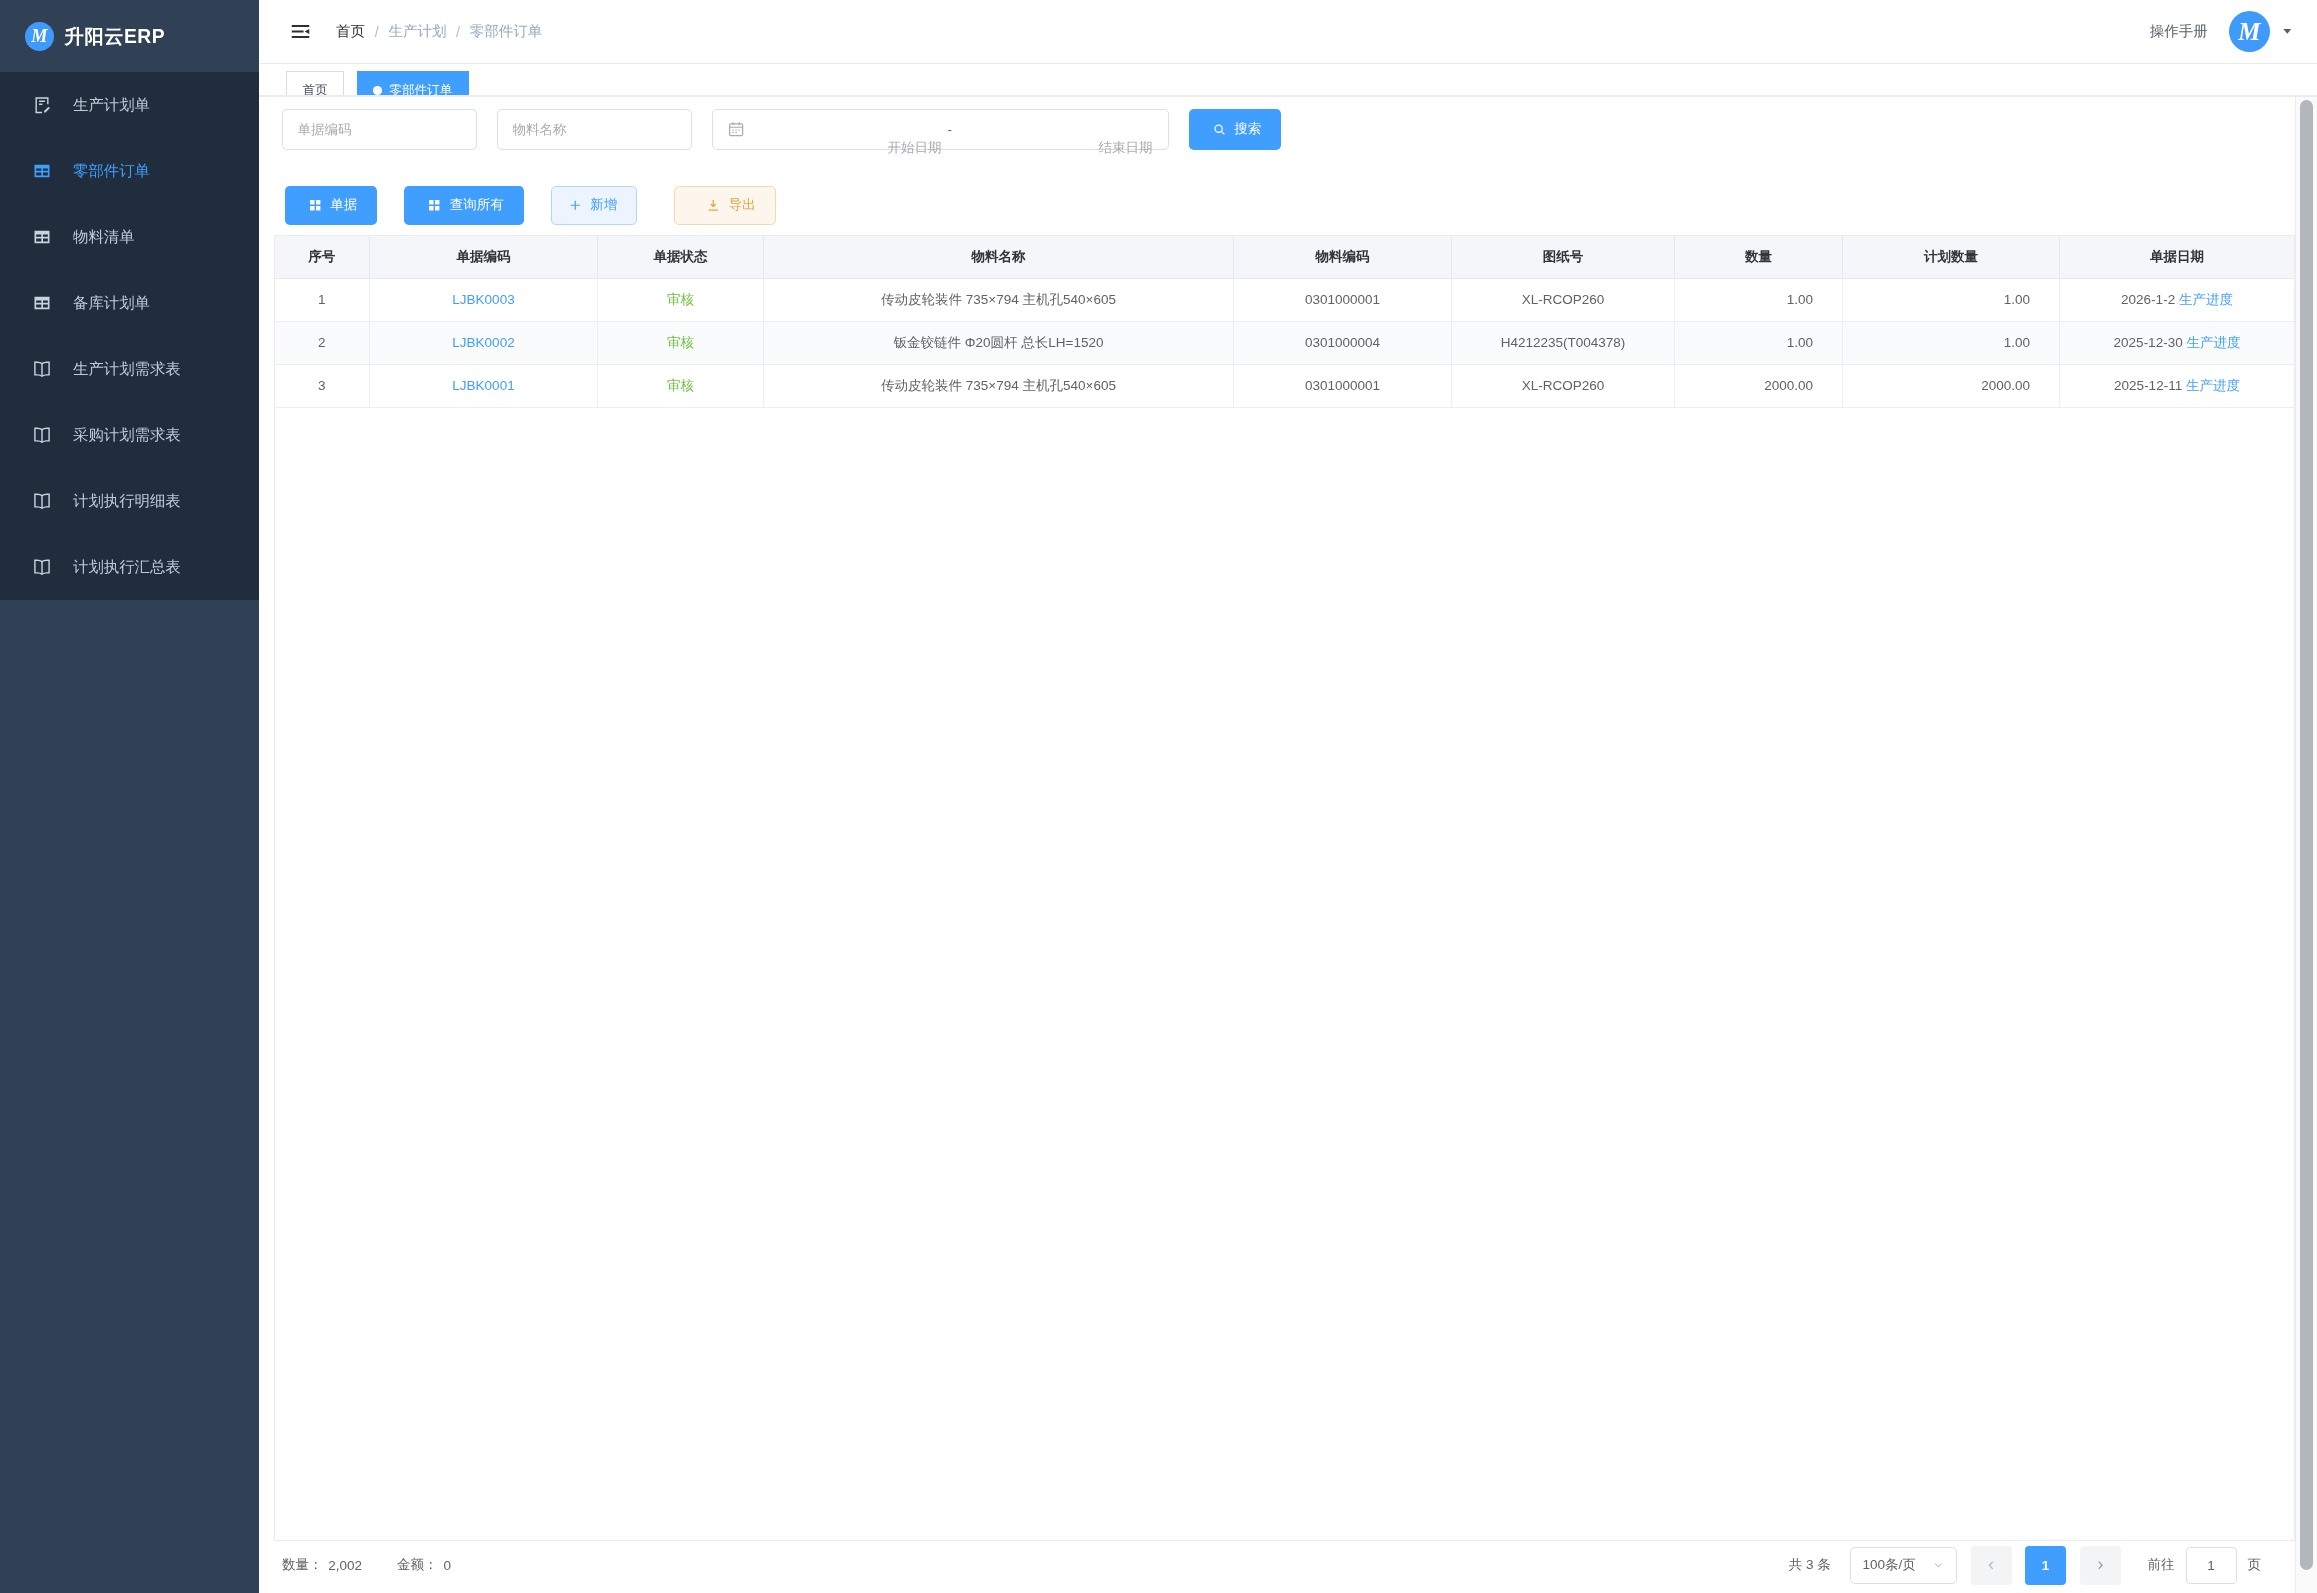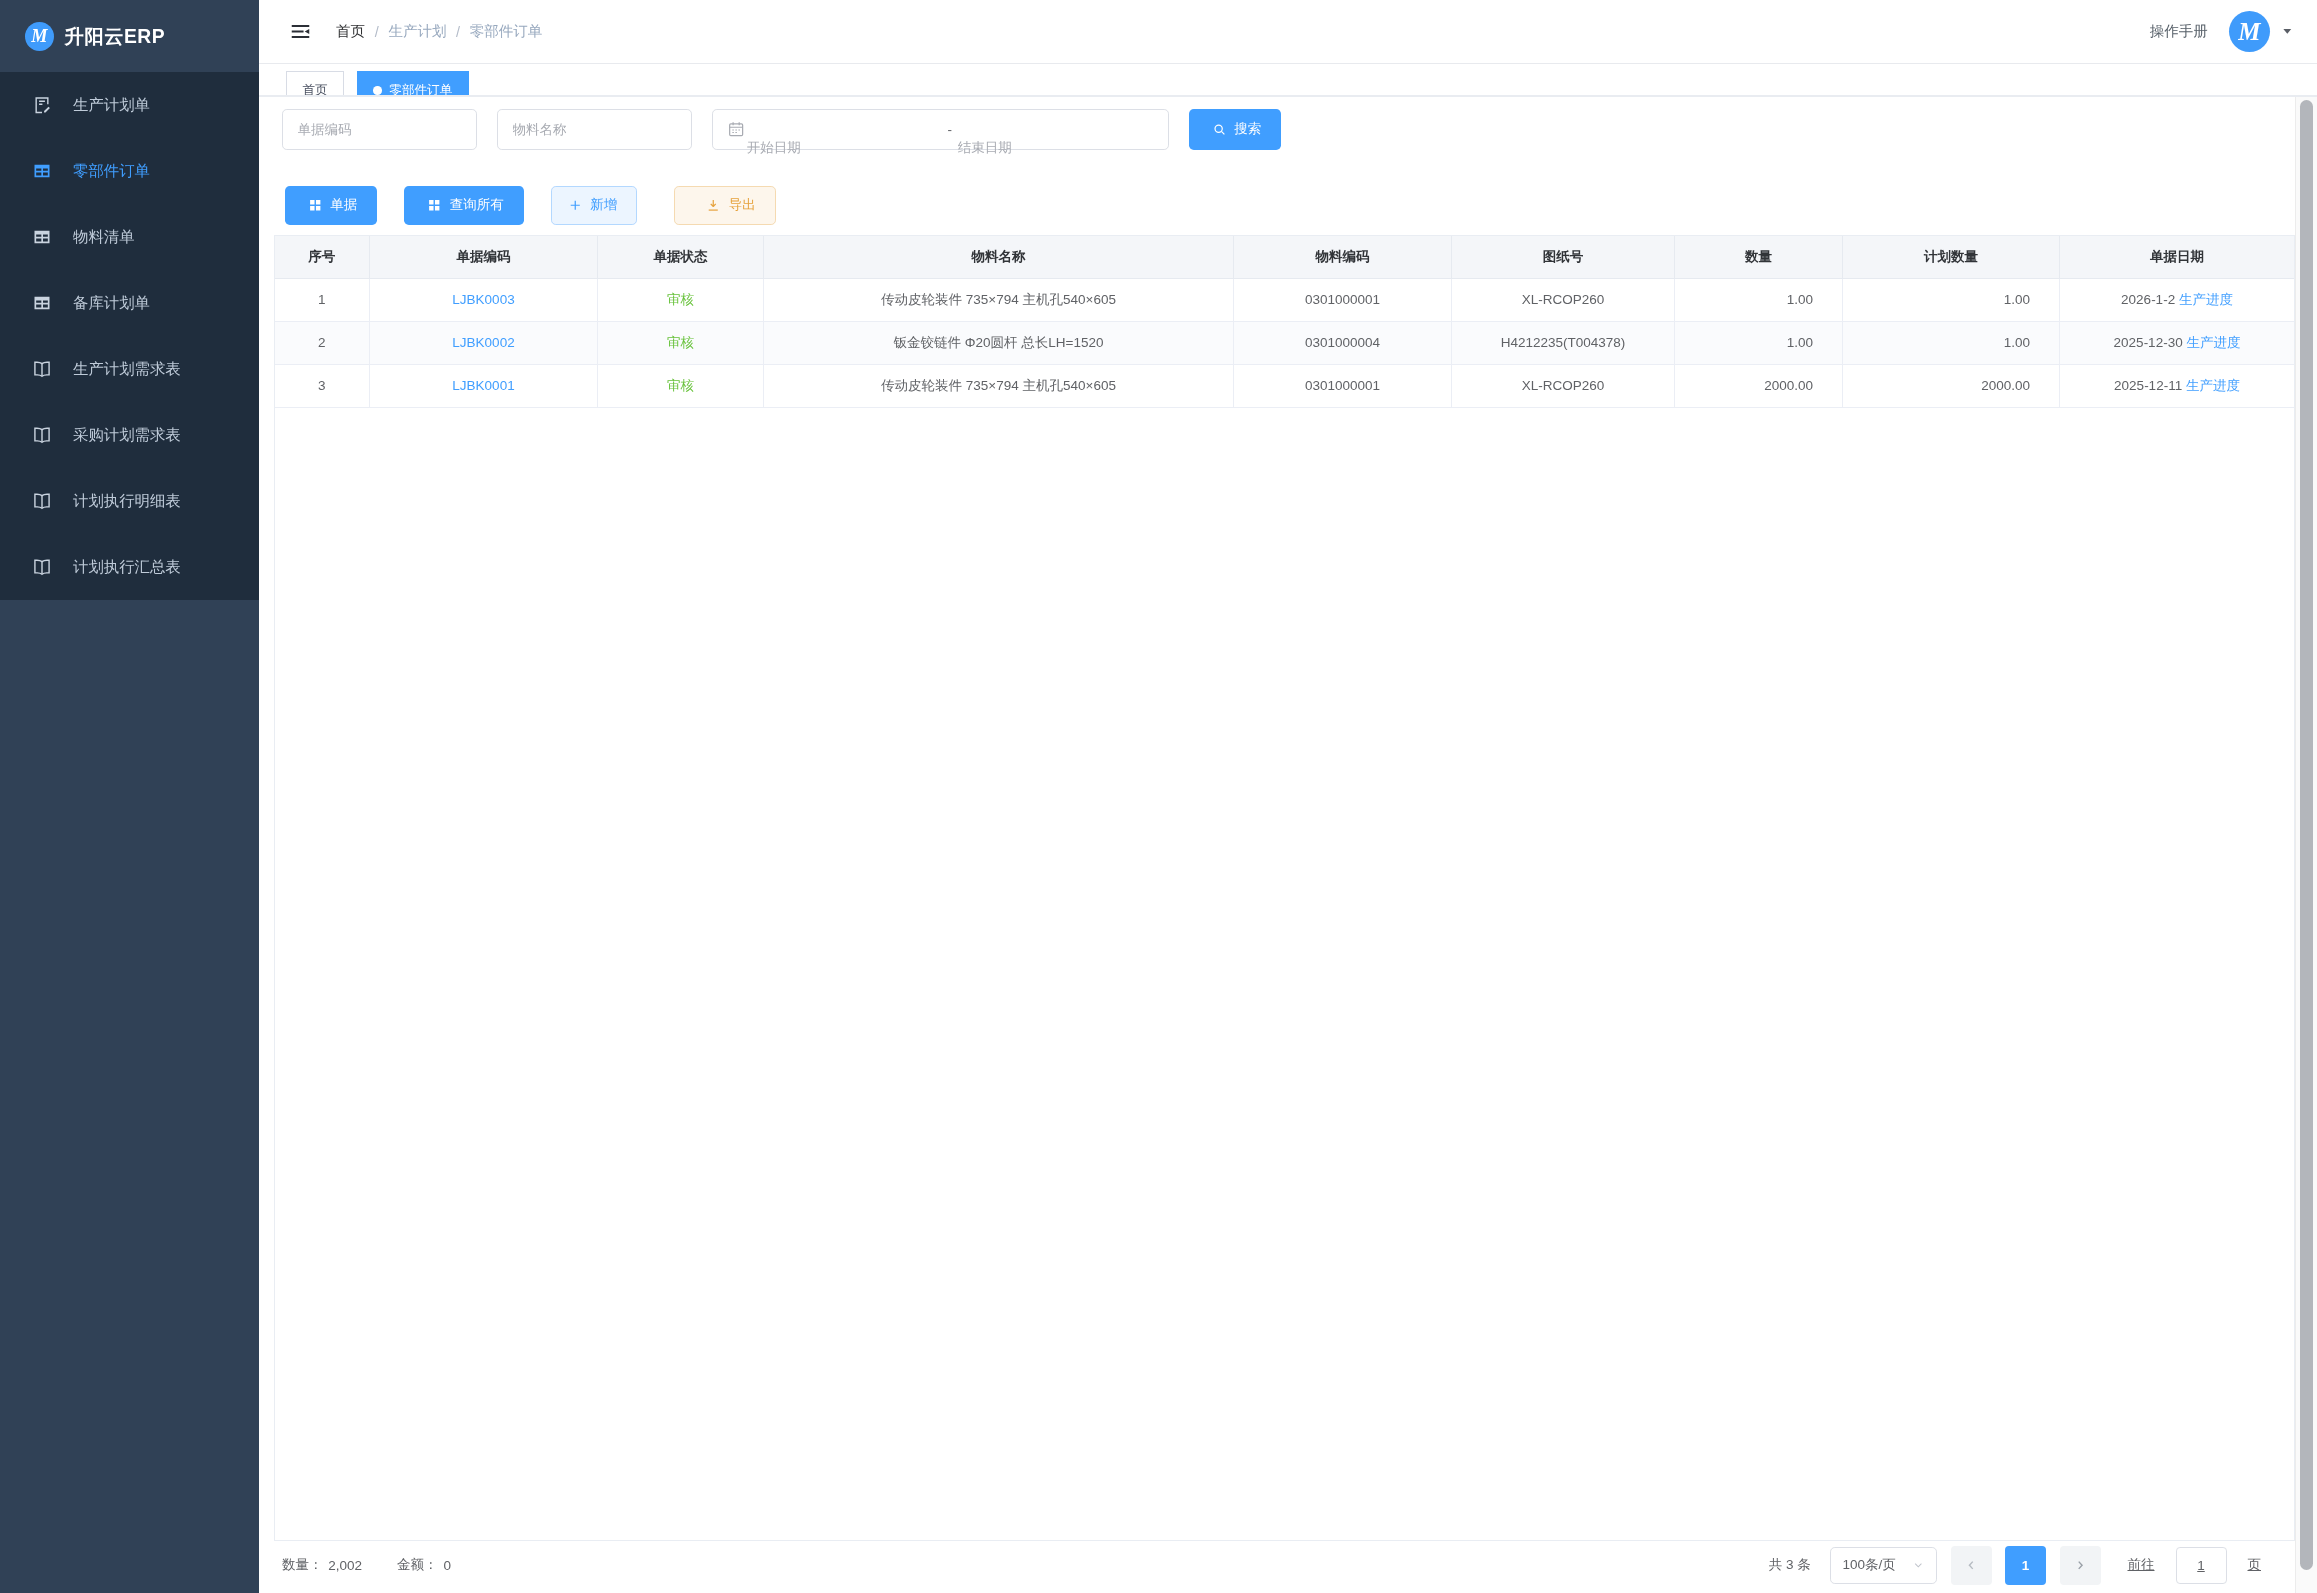--- a/index.html
+++ b/index.html
@@ -58,21 +58,21 @@
 
   
   .filters { display:flex; align-items:center; gap:20px; margin:11.6px 0 0 23px; }
   .inp {
     width:195px; height:41px; border:1px solid #dcdfe6; border-radius:4.8px; padding:0 14.5px;
     font-size:13.5px; color:#606266; outline:none; font-family:inherit; background:#fff;
   }
   .inp::placeholder, .date-part::placeholder, .goto-input::placeholder { color:#a8abb2; }
   .date-box { width:457px; height:41px; border:1px solid #dcdfe6; border-radius:4.8px; display:flex; align-items:center; padding:0 13.5px; background:#fff; }
   .cal-icon { width:18.3px; height:18.3px; color:#a8abb2; flex:0 0 18.3px; }
-  .date-part { flex:1; border:none; outline:none; text-align:left; font-size:13.5px; color:#606266; font-family:inherit; background:transparent; min-width:0;margin-top:36px; }
+  .date-part { flex:1; border:none; outline:none; text-align:right; font-size:13.5px; color:#606266; font-family:inherit; background:transparent; min-width:0;margin-top:36px; }
   .date-sep { color:#606266; padding:0 3.9px; }
   .btn {
     height:41px; border-radius:4.8px; font-size:13.5px; display:inline-flex; align-items:center; justify-content:center;
     gap:7.7px; padding:0 19.3px; border:1px solid transparent; cursor:pointer; font-family:inherit; white-space:nowrap;
   }
   .btn .b-icon { width:14.5px; height:14.5px; }
   .btn.primary { background:#409EFF; color:#fff;padding-left:22px; }
   .btn.plain-blue { background:#ecf5ff; border-color:#b3d8ff; color:#409EFF;padding-left:16px; }
   .btn.plain-yellow { background:#fdf6ec; border-color:#f5dab1; color:#e6a23c;padding-left:31px; }
 
@@ -105,21 +105,21 @@
   .sum-group { display:flex; align-items:center; gap:35px; }
   .sum-item { display:flex; align-items:center; gap:5.8px; }
   .pagination { margin-left:auto; display:flex; align-items:center; }
   .total-text { margin-right:19.3px; }
   .size-select { width:107px; height:37px; border:1px solid #dcdfe6; border-radius:4.8px; display:flex; align-items:center; justify-content:space-between; padding:0 11.6px; color:#606266; cursor:pointer; background:#fff; }
   .sel-arrow { width:12.6px; height:12.6px; color:#c0c4cc; }
   .pg-btn { width:41px; height:39px; border-radius:3.9px; background:#f2f4f6; display:flex; align-items:center; justify-content:center; cursor:pointer; margin-left:13.5px; }
   .pg-btn .a-icon { width:14.5px; height:14.5px; color:#b6bbc2; }
   .pg-btn.next .a-icon { color:#9aa0a8; }
   .pg-num { width:41px; height:39px; border-radius:3.9px; background:#409EFF; color:#fff; font-weight:bold; display:flex; align-items:center; justify-content:center; cursor:pointer; margin-left:13.5px; }
-  .goto-group { display:flex; align-items:center; margin-left:27px; gap:21px;text-decoration:underline; }
+  .goto-group { display:flex; align-items:center; margin-left:27px; gap:11px; }
   .goto-input { width:51px; height:37px; border:1px solid #dcdfe6; border-radius:3.9px; text-align:center; font-size:13.5px; color:#606266; outline:none; font-family:inherit; }
 
   
   .scrollbar { position:absolute; top:97px; right:0; width:22px; bottom:0; background:#fafafa; border-left:1px solid #ececec; }
   .scroll-thumb { position:absolute; left:3.9px; top:2.9px; width:13.5px; height:1470px; border-radius:6.8px; background:#b3b6bb; cursor:pointer; }
 </style>
 </head>
 <body>
 
 <aside class="sidebar">

